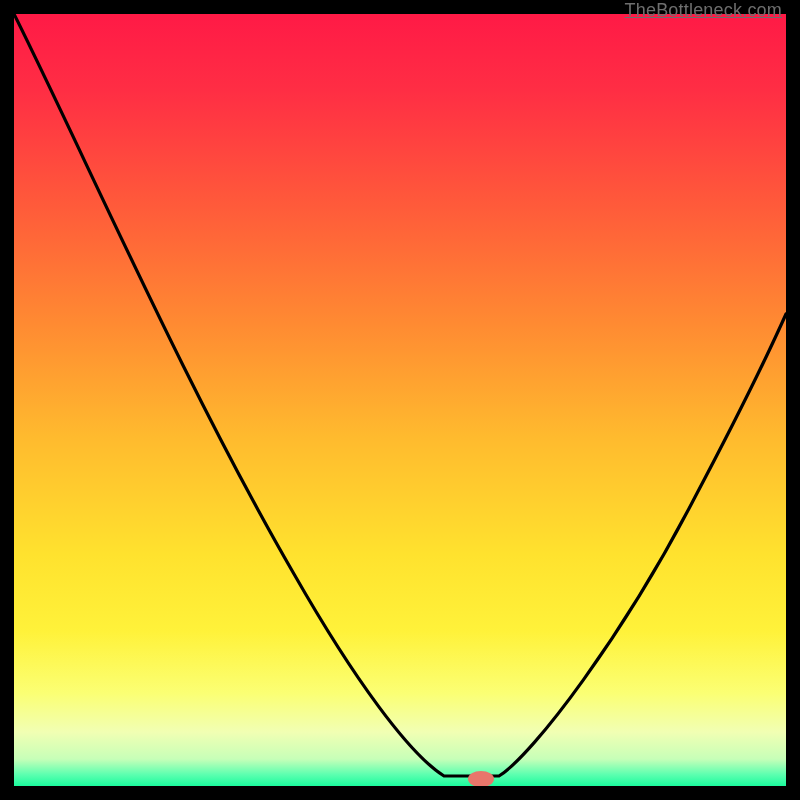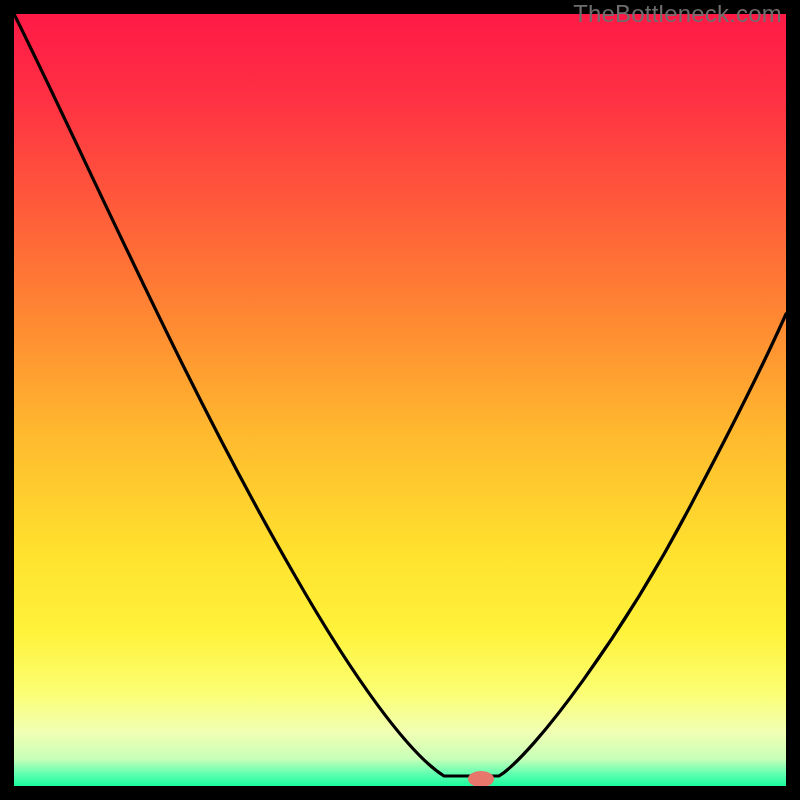--- a/index.html
+++ b/index.html
@@ -24,24 +24,25 @@
     left: 0;
     top: 0;
     width: 772px;
     height: 772px;
   }
   .attribution {
     position: absolute;
     top: 0;
     right: 18px;
     color: #6e6e6e;
-    font-size: 24px;
+    font-size: 18px;
     font-weight: 500;
     letter-spacing: 0.2px;
     user-select: none;
+    text-decoration: underline;
   }
 </style>
 </head>
 <body>
 
 <div class="frame">
   <svg class="plot" viewBox="0 0 772 772" preserveAspectRatio="none">
     <defs>
       <linearGradient id="bg-grad" x1="0" y1="0" x2="0" y2="1">
         <stop id="g0" offset="0%" stop-color="#ff1a46"></stop>

